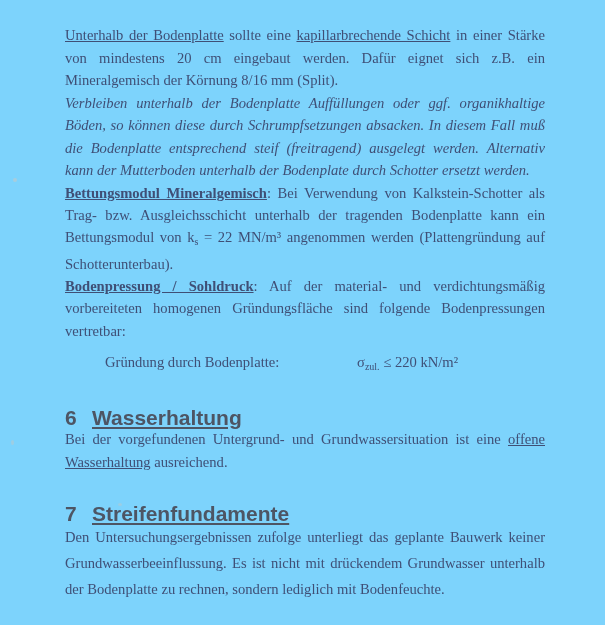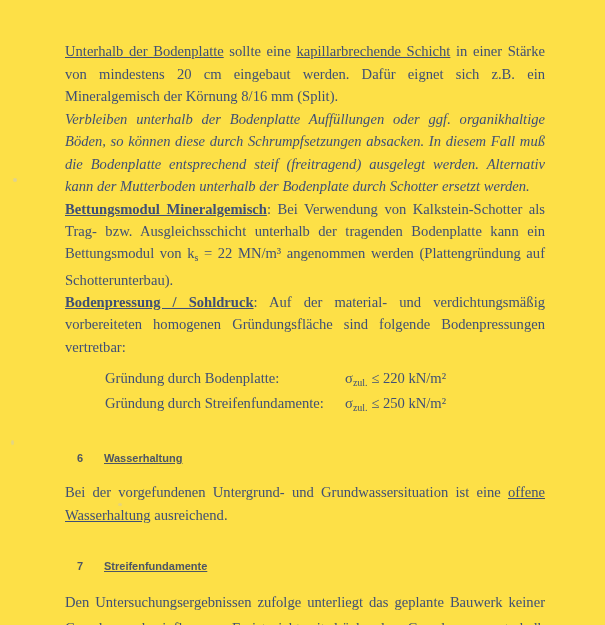--- a/index.html
+++ b/index.html
@@ -4,24 +4,24 @@
 <style>
   html, body {
     margin: 0;
     padding: 0;
     background: #ffffff;
   }
   .page {
     position: relative;
     width: 605px;
     height: 625px;
-    background: #fde047;
+    background: #7dd3fc;
     overflow: hidden;
     box-sizing: border-box;
-    padding: 40px 60px 0 65px;
+    padding: 24px 60px 0 65px;
     font-family: "Liberation Serif", "DejaVu Serif", serif;
     font-size: 14.6px;
     line-height: 22.5px;
     color: #3f4f76;
   }
   p.body-par {
     margin: 0;
     text-align: justify;
   }
   .mt-p2 { margin-top: 6px; font-style: italic; }
@@ -40,33 +40,34 @@
     font-size: 10px;
     vertical-align: -3px;
   }
   .pressure-table {
     margin-top: 10px;
     margin-left: 40px;
     line-height: 21px;
   }
   .pressure-row {
     display: flex;
+    gap: 12px;
   }
   .pressure-label {
     width: 240px;
     flex: 0 0 240px;
   }
   .pressure-value {
     white-space: nowrap;
   }
   .section-heading {
-    margin: 12px;
+    margin: 0;
     margin-top: 30px;
     font-family: "Liberation Sans", "DejaVu Sans", sans-serif;
-    font-size: 11px;
+    font-size: 21px;
     font-weight: bold;
     color: #4d5564;
     line-height: 21px;
   }
   .section-number {
     display: inline-block;
     width: 27px;
   }
   .section-label {
     text-decoration: underline;
@@ -95,24 +96,20 @@
 
   <p class="body-par mt-p3"><span class="runin">Bettungsmodul Mineralgemisch</span><span>: Bei Verwendung von Kalkstein-Schotter als Trag- bzw. Ausgleichsschicht unterhalb der tragenden Bodenplatte kann ein Bettungsmodul von k</span><span class="sub">s</span><span> = 22 MN/m³ angenommen werden (Plattengründung auf Schotterunterbau).</span></p>
 
   <p class="body-par mt-p4"><span class="runin">Bodenpressung / Sohldruck</span><span>: Auf der material- und verdichtungsmäßig vorbereiteten homogenen Gründungsfläche sind folgende Bodenpressungen vertretbar:</span></p>
 
   <div class="pressure-table">
     <div class="pressure-row">
       <span class="pressure-label">Gründung durch Bodenplatte:</span>
       <span class="pressure-value"><span>σ</span><span class="sub">zul.</span><span> ≤ 220 kN/m²</span></span>
     </div>
-    <div class="pressure-row">
-      <span class="pressure-label">Gründung durch Streifenfundamente:</span>
-      <span class="pressure-value"><span>σ</span><span class="sub">zul.</span><span> ≤ 250 kN/m²</span></span>
-    </div>
   </div>
 
   <h2 class="section-heading"><span class="section-number">6</span><span class="section-label">Wasserhaltung</span></h2>
 
   <p class="body-par mt-p6"><span>Bei der vorgefundenen Untergrund- und Grundwassersituation ist eine </span><span class="u">offene Wasserhaltung</span><span> ausreichend.</span></p>
 
   <h2 class="section-heading"><span class="section-number">7</span><span class="section-label">Streifenfundamente</span></h2>
 
   <p class="body-par mt-p7"><span>Den Untersuchungsergebnissen zufolge unterliegt das geplante Bauwerk keiner Grundwasserbeeinflussung. Es ist nicht mit drückendem Grundwasser unterhalb der Bodenplatte zu rechnen, sondern lediglich mit Bodenfeuchte.</span></p>
 

